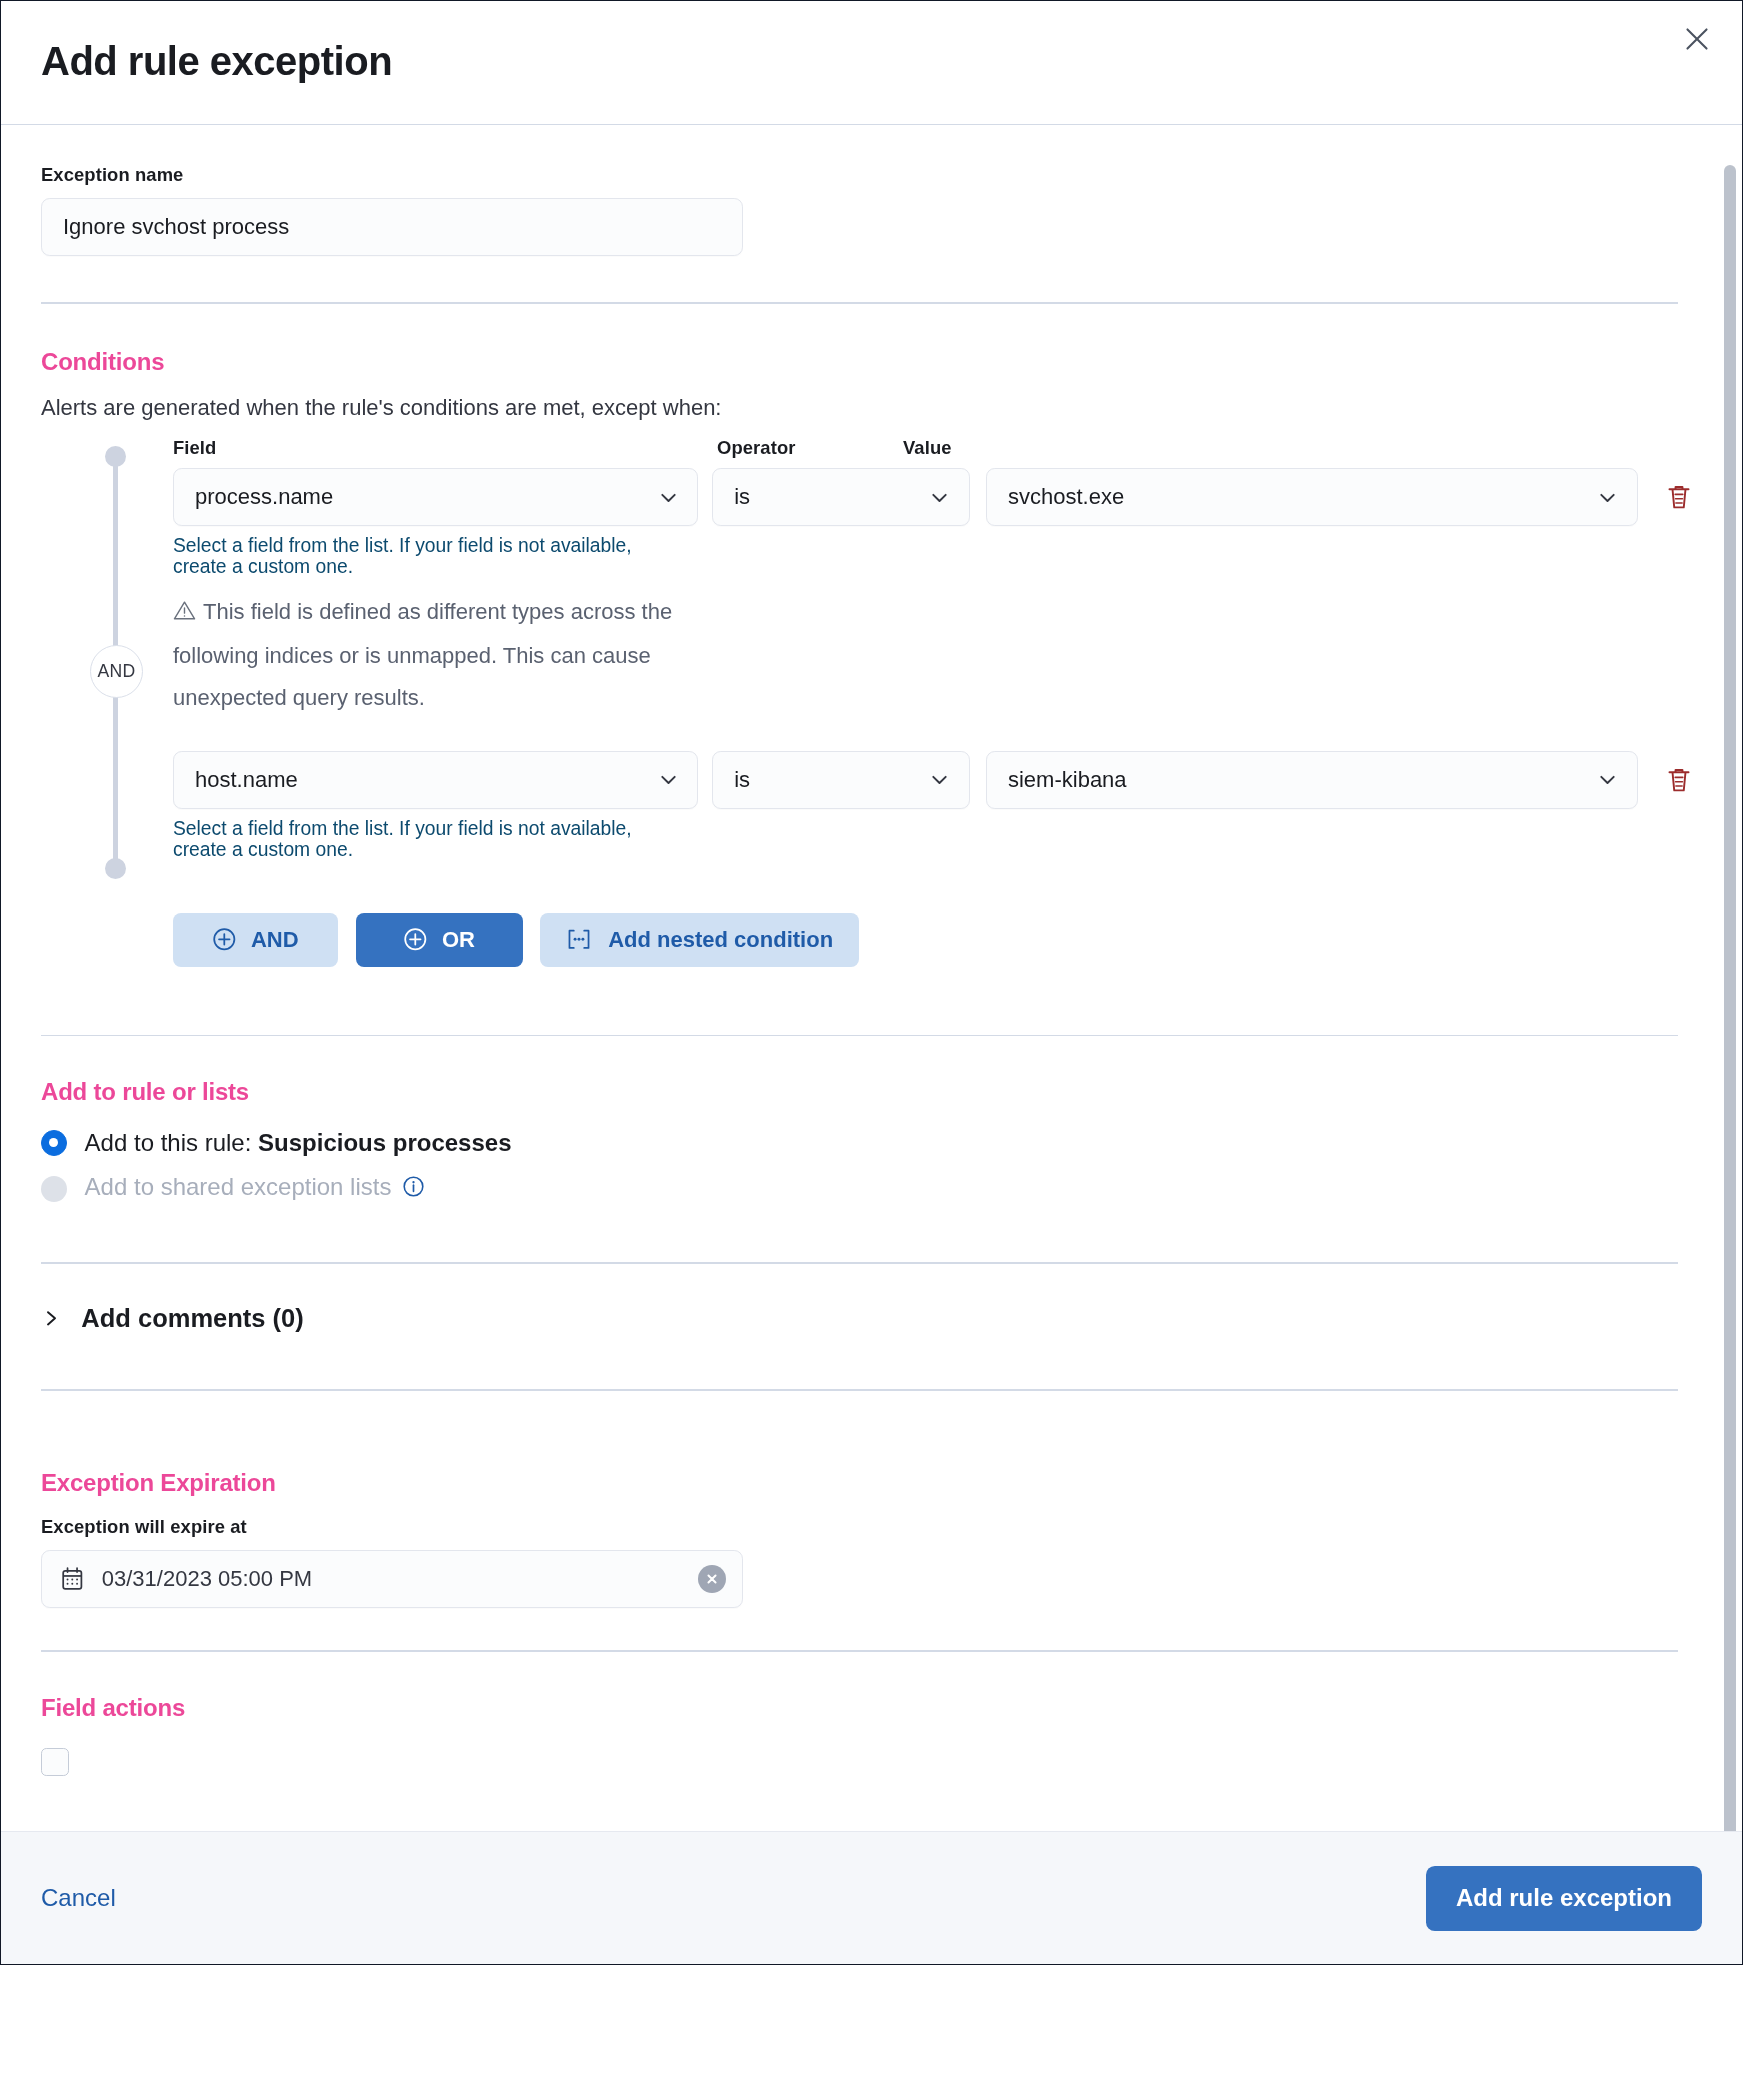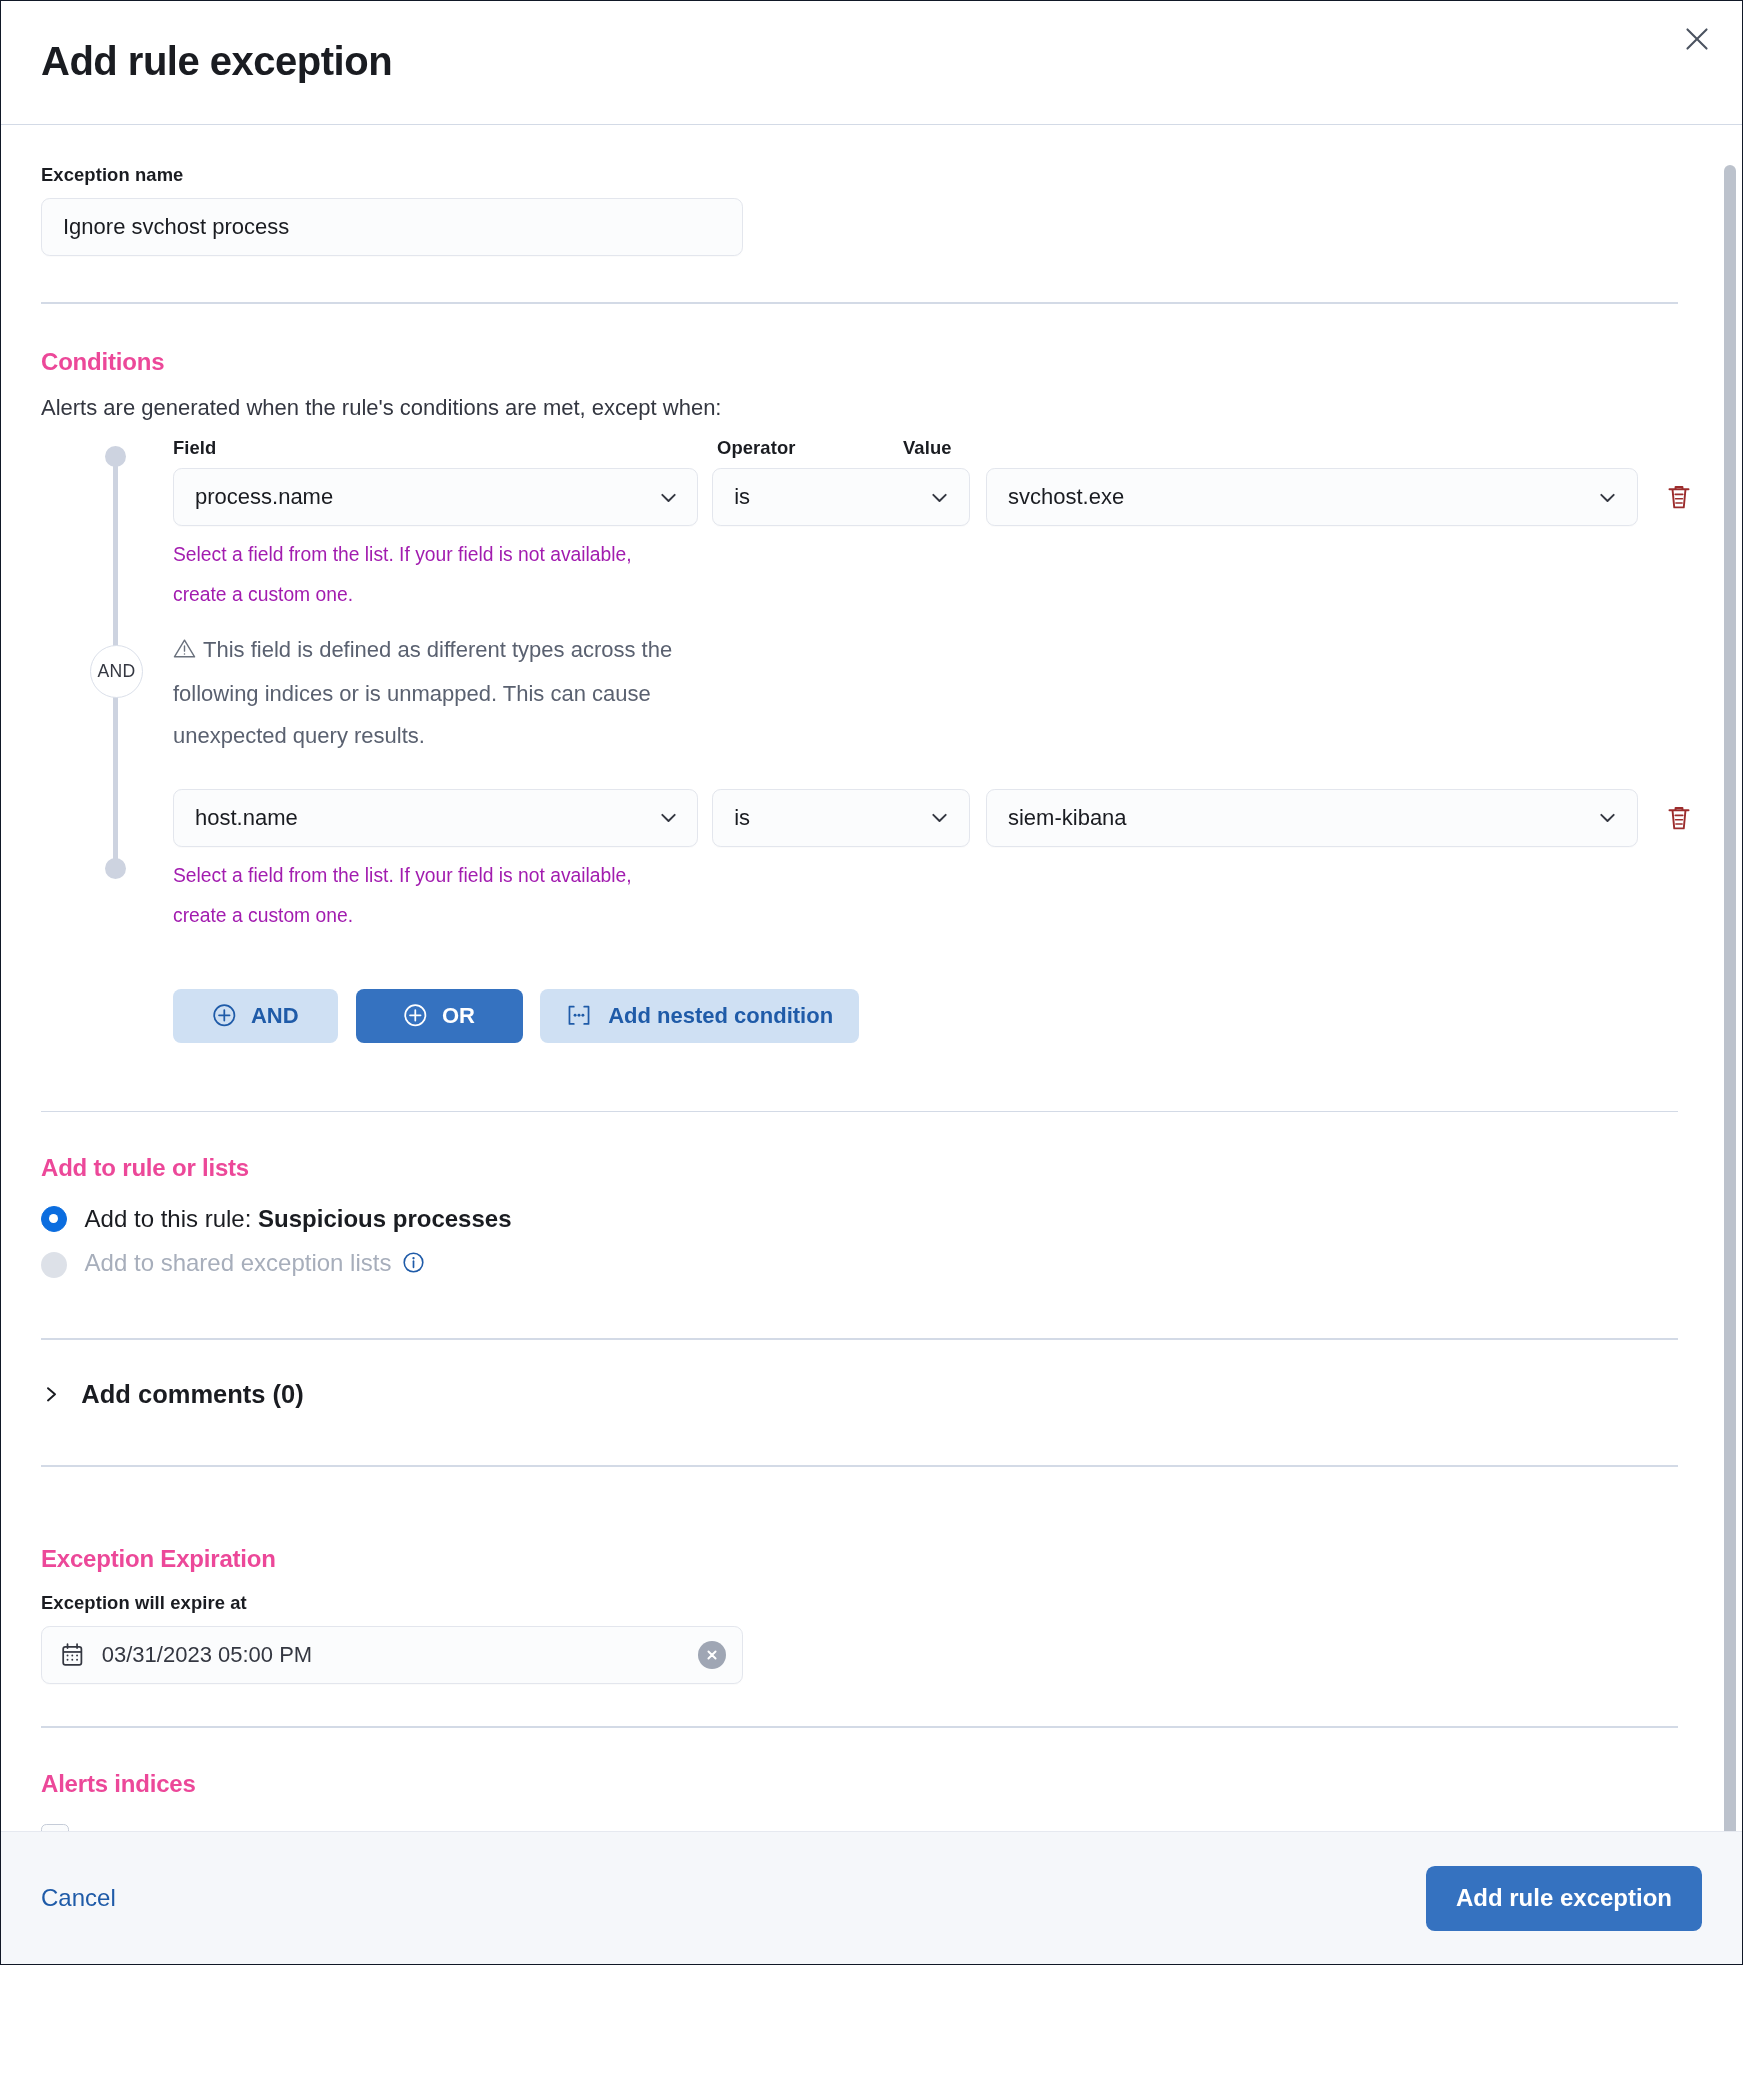--- a/index.html
+++ b/index.html
@@ -207,22 +207,22 @@
     height: 58px;
     display: flex;
     align-items: center;
     justify-content: center;
     cursor: pointer;
   }
 
   .help-text {
     padding-left: 74px;
     font-size: 19.3px;
-    line-height: 40px;
-    color: #a21caf;
+    line-height: 21px;
+    color: #0c4a6e;
     width: 579px;
     margin-top: 8.8px;
   }
   .warn-text {
     padding-left: 74px;
     font-size: 22px;
     line-height: 42px;
     color: #5a6170;
     width: 614px;
     margin-top: 14px;
@@ -592,21 +592,21 @@
             <svg width="16" height="16" viewBox="0 0 18 18" aria-hidden="true">
               <path d="M5 5 L13 13 M13 5 L5 13" stroke="#ffffff" stroke-width="2.2" stroke-linecap="round"></path>
             </svg>
           </span>
         </div>
       </div>
 
       <div class="divider"></div>
 
       <div class="alerts-wrap">
-        <span class="section-title">Alerts indices</span>
+        <span class="section-title">Field actions</span>
         <div class="check-row">
           <div class="checkbox"></div>
         </div>
       </div>
 
     </div>
   </div>
 
   <div class="modal-footer">
     <span class="cancel-link">Cancel</span>

